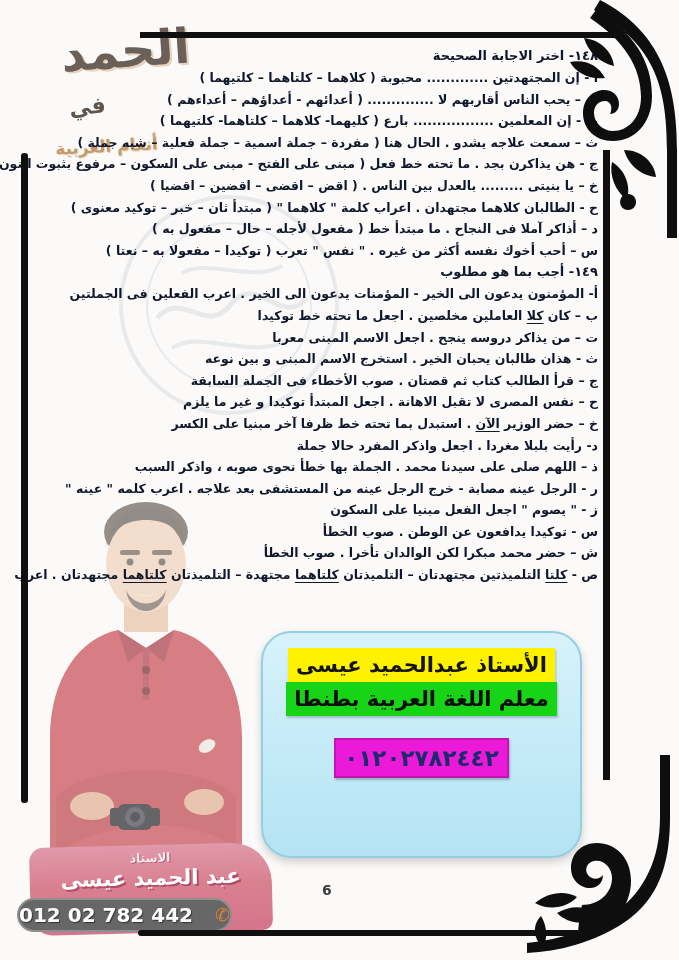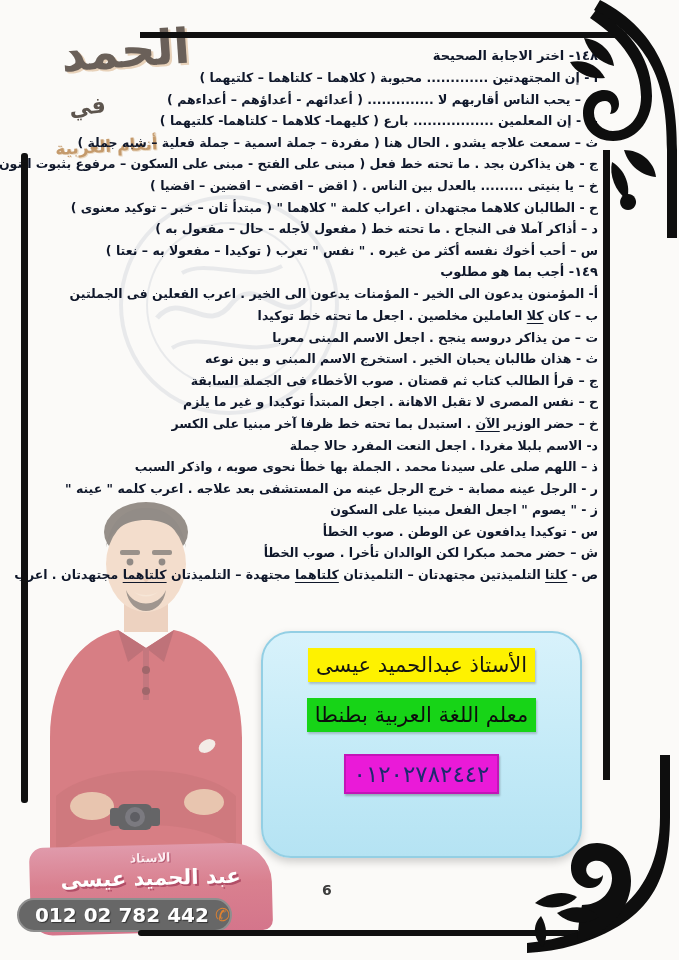--- a/index.html
+++ b/index.html
@@ -47,44 +47,44 @@
   #person { position:absolute; left:22px; top:486px; width:248px; height:424px; z-index:1; }
 
   
   #info-card {
     position:absolute; left:261px; top:631px; width:321px; height:227px; z-index:3;
     background:linear-gradient(180deg,#d8f2fb 0%, #c3eaf7 55%, #b5e3f3 100%);
     border:2px solid #93cfe4; border-radius:30px;
     box-shadow:0 4px 8px rgba(0,0,0,0.18);
     text-align:center; direction:rtl;
   }
-  .strip { display:inline-block; padding:5px 8px; font-weight:normal; white-space:nowrap; }
+  .strip { display:inline-block; padding:5px 8px; font-weight:bold; white-space:nowrap; }
   #strip-name    { margin-top:15px; background:#fef200; color:#141414; font-size:21px;
                    box-shadow:1px 2px 2px rgba(0,0,0,.2); }
-  #strip-subject { margin-top:16px; background:#17d417; color:#0d0d0d; font-size:21px;
+  #strip-subject { background:#17d417; color:#0d0d0d; font-size:21px;
                    box-shadow:1px 2px 2px rgba(0,0,0,.2); }
   #strip-phone   { margin-top:22px; background:#ea1ad8; color:#1d2a6e; font-size:23px;
                    letter-spacing:3px; border:2px solid #c414b8;
                    box-shadow:1px 2px 2px rgba(0,0,0,.25); }
 
   
   #ribbon {
     position:absolute; left:30px; top:845px; width:242px; height:88px; z-index:3;
     background:linear-gradient(180deg,#e09aab 0%, #d9808f 45%, #d4758b 100%);
     border-radius:14px 40px 10px 22px; transform:rotate(-1.5deg);
     text-align:center; direction:rtl;
   }
   #ribbon .label { display:block; margin-top:6px; font-size:12px; font-weight:bold;
                    color:#fdeef2; text-shadow:1px 1px 0 #b35b72; }
   #ribbon .name  { display:block; margin-top:1px; font-size:21px; font-weight:bold;
                    color:#ffffff; text-shadow:2px 2px 0 #b14e67; }
   #phone-pill {
     position:absolute; left:17px; top:898px; width:215px; height:34px; z-index:4;
     background:#676767; border:2px solid #8f8f8f; border-radius:17px;
-    display:flex; align-items:center; justify-content:flex-end; gap:6px;
+    display:flex; align-items:center; justify-content:space-between; gap:6px;
   }
   #phone-pill .num  { color:#ffffff; font-weight:bold; font-size:20px;
                       text-shadow:1px 1px 1px #333; white-space:nowrap; }
   #phone-pill .icon { color:#e0822f; font-size:18px; line-height:1; }
 
   #page-number { position:absolute; left:322px; top:882px; z-index:2;
                  font-size:14px; font-weight:bold; color:#3c3c3c; }
 </style>
 </head>
 <body>
@@ -168,33 +168,33 @@
   <div id="text-block">
     <div class="q-header">١٤٨- اختر الاجابة الصحيحة</div>
     <div id="q148-list">
         <div class="q-line"><span>أ - إن المجتهدتين ............. محبوبة   ( كلاهما – كلتاهما – كلتيهما )</span></div>
         <div class="q-line"><span>ب – يحب الناس أقاربهم لا ..............   ( أعدائهم - أعداؤهم – أعداءهم )</span></div>
         <div class="q-line"><span>ت - إن المعلمين ................. بارع  ( كليهما- كلاهما – كلتاهما- كلتيهما )</span></div>
         <div class="q-line"><span>ث – سمعت علاجه يشدو . الحال هنا ( مفردة – جملة اسمية – جملة فعلية – شبه جملة )</span></div>
         <div class="q-line"><span>ج -  هن يذاكرن بجد . ما تحته خط فعل ( مبنى على الفتح - مبنى على السكون – مرفوع بثبوت النون )</span></div>
         <div class="q-line"><span>خ – يا بنيتى ......... بالعدل بين الناس .  ( اقض – اقضى – اقضين – اقضيا )</span></div>
         <div class="q-line"><span>ح -  الطالبان كلاهما مجتهدان . اعراب كلمة " كلاهما "  ( مبتدأ ثان – خبر – توكيد معنوى )</span></div>
-        <div class="q-line"><span>د – أذاكر آملا فى النجاح . ما تحته خط ( مفعول لأجله – حال – مفعول به )</span></div>
+        <div class="q-line"><span>د – أذاكر آملا فى النجاح . ما مبتدأ خط ( مفعول لأجله – حال – مفعول به )</span></div>
         <div class="q-line"><span>س – أحب أخوك نفسه أكثر من غيره . " نفس " تعرب ( توكيدا – مفعولا به – نعتا )</span></div>
       </div>
     <div class="q-header">١٤٩- أجب بما هو مطلوب</div>
     <div id="q149-list">
         <div class="q-line"><span>أ- المؤمنون  يدعون الى الخير  -  المؤمنات يدعون الى الخير . اعرب الفعلين فى الجملتين</span></div>
         <div class="q-line"><span>ب – كان </span><span class="u">كلا</span><span> العاملين مخلصين . اجعل ما تحته خط توكيدا</span></div>
         <div class="q-line"><span>ت – من يذاكر دروسه ينجح . اجعل الاسم المبنى معربا</span></div>
         <div class="q-line"><span>ث -  هذان طالبان يحبان الخير . استخرج الاسم المبنى و بين نوعه</span></div>
         <div class="q-line"><span>ج – قرأ الطالب كتاب ثم قصتان . صوب الأخطاء فى الجملة السابقة</span></div>
         <div class="q-line"><span>ح – نفس المصرى لا تقبل الاهانة . اجعل المبتدأ توكيدا و غير ما يلزم</span></div>
         <div class="q-line"><span>خ – حضر الوزير </span><span class="u">الآن</span><span> . استبدل بما تحته خط ظرفا آخر مبنيا على الكسر</span></div>
-        <div class="q-line"><span>د- الاسم بلبلا مغردا . اجعل النعت المفرد حالا جملة</span></div>
+        <div class="q-line"><span>د- رأيت بلبلا مغردا . اجعل واذكر المفرد حالا جملة</span></div>
         <div class="q-line"><span>ذ – اللهم صلى على سيدنا محمد . الجملة بها خطأ نحوى صوبه ، واذكر السبب</span></div>
         <div class="q-line"><span>ر - الرجل عينه مصابة -  خرج الرجل عينه من المستشفى بعد علاجه . اعرب كلمه " عينه "</span></div>
         <div class="q-line"><span>ز -  " يصوم "  اجعل الفعل مبنيا على السكون</span></div>
         <div class="q-line"><span>س -  توكيدا يدافعون عن الوطن .  صوب الخطأ</span></div>
         <div class="q-line"><span>ش – حضر محمد مبكرا لكن الوالدان تأخرا . صوب الخطأ</span></div>
         <div class="q-line"><span>ص -  </span><span class="u">كلتا</span><span> التلميذتين مجتهدتان – التلميذتان </span><span class="u">كلتاهما</span><span> مجتهدة – التلميذتان </span><span class="u">كلتاهما</span><span> مجتهدتان . اعرب</span></div>
       </div>
   </div>
 
   <div id="info-card">

